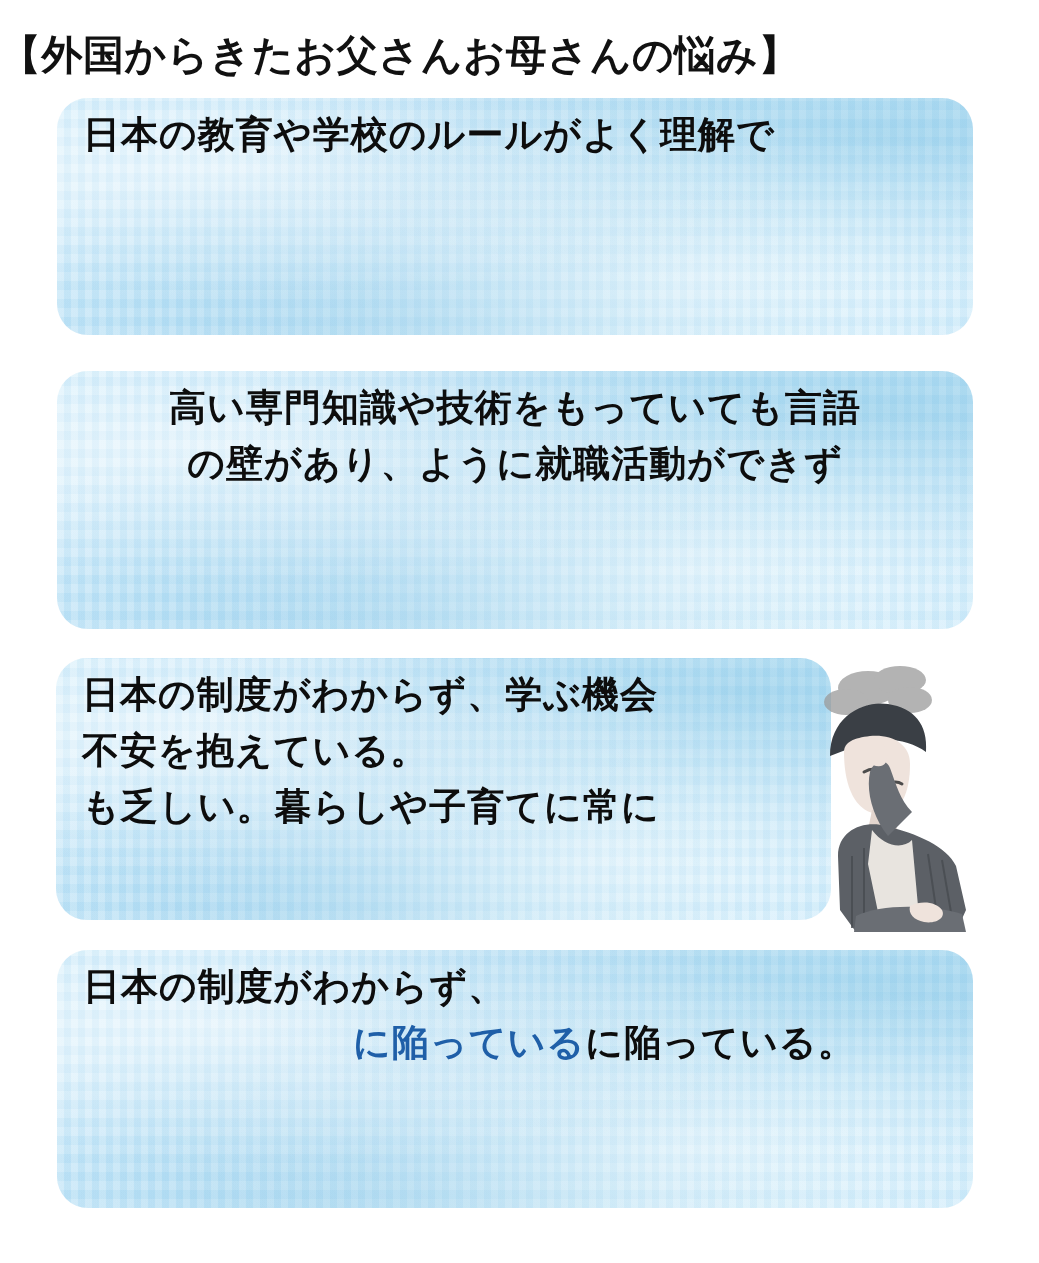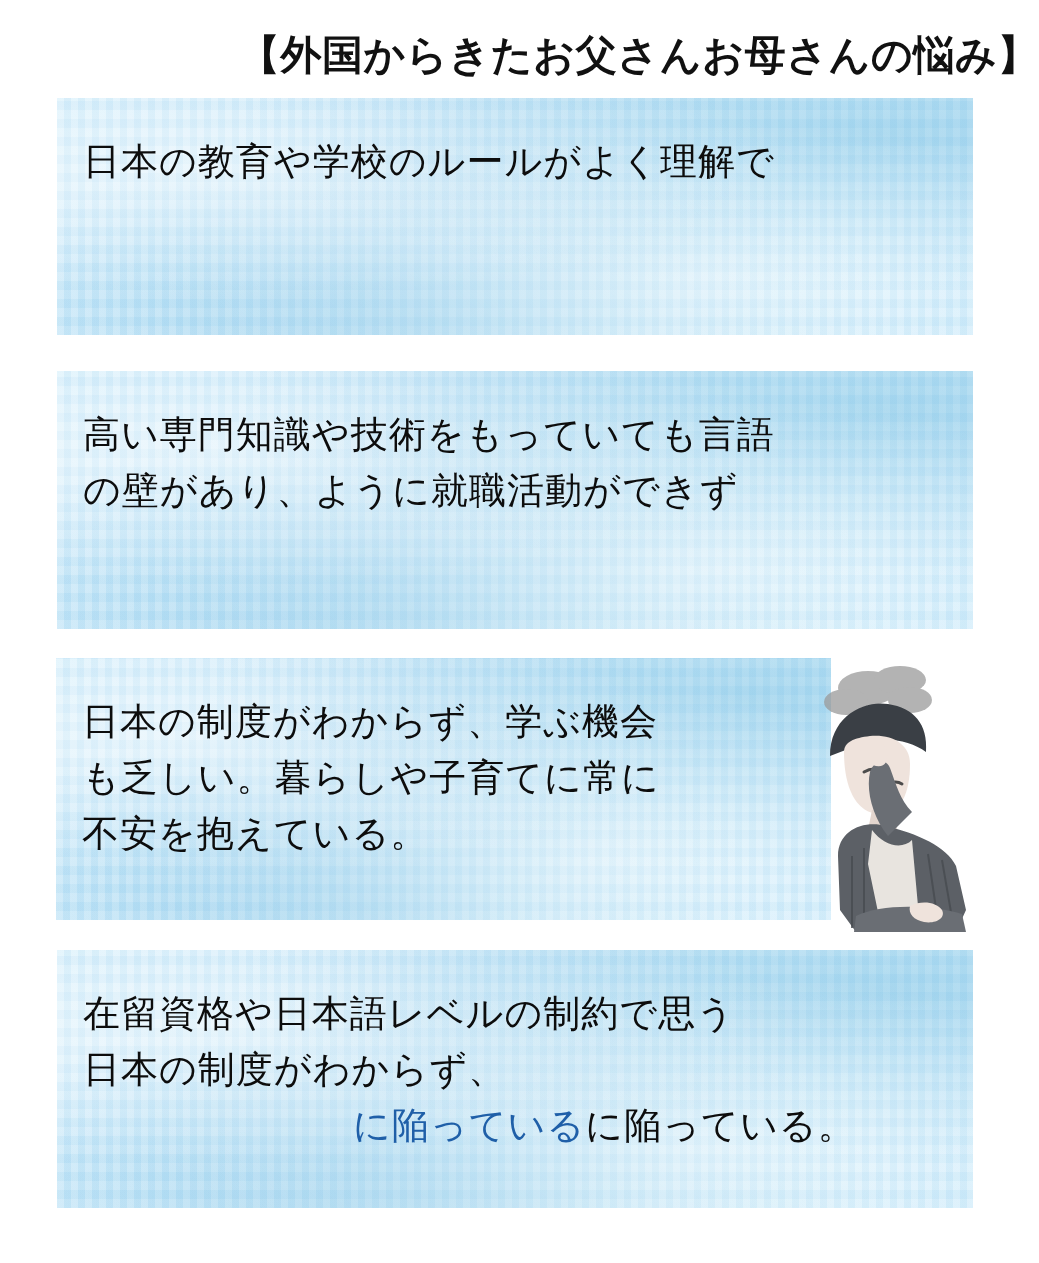--- a/index.html
+++ b/index.html
@@ -19,59 +19,60 @@
     position: absolute;
     inset: 0;
     background: #ffffff;
   }
 
   .title {
     position: absolute;
     top: 28px;
     left: 0;
     width: 1039px;
-    text-align: right;
+    text-align: left;
     font-size: 41px;
     font-weight: bold;
     letter-spacing: 0.5px;
     color: #111111;
     font-family: "DejaVu Serif", "Liberation Serif", serif;
   }
 
   
   .panel {
     position: absolute;
     box-sizing: border-box;
-    padding: 36px 26px;
+    padding: 8px 26px;
     color: #0d0d0d;
     font-size: 37px;
     line-height: 1.52;
     letter-spacing: 1px;
-    font-weight: normal;
+    font-weight: bold;
     background-color: #cbe9f8;
     background-image:
       radial-gradient(ellipse at 18% 30%, rgba(255,255,255,0.55) 0%, rgba(255,255,255,0) 55%),
       radial-gradient(ellipse at 72% 75%, rgba(255,255,255,0.45) 0%, rgba(255,255,255,0) 60%),
       radial-gradient(ellipse at 90% 15%, rgba(120,190,225,0.45) 0%, rgba(120,190,225,0) 55%),
       radial-gradient(ellipse at 40% 95%, rgba(120,190,225,0.35) 0%, rgba(120,190,225,0) 60%),
       repeating-linear-gradient(90deg, rgba(255,255,255,0.18) 0 7px, rgba(160,210,240,0.18) 7px 14px),
       repeating-linear-gradient(0deg, rgba(255,255,255,0.10) 0 9px, rgba(150,205,238,0.16) 9px 18px),
       linear-gradient(120deg, #d4eefb 0%, #bfe3f6 40%, #d8f1fc 70%, #c6e8f9 100%);
+    border-radius: 31px;
   }
 
   .panel .line {
     white-space: nowrap;
   }
 
   .accent {
     color: #1f5fa8;
   }
 
   #panel-1 { left: 57px;  top: 98px;  width: 916px; height: 237px; }
-  #panel-2 { left: 57px;  top: 371px; width: 916px; height: 258px; }
+  #panel-2 { left: 57px;  top: 371px; width: 916px; height: 258px; text-align: center; }
   #panel-3 { left: 45px;  top: 658px; width: 775px; height: 262px; }
   #panel-4 { left: 57px;  top: 950px; width: 916px; height: 258px; }
 
   #panel-3 { font-size: 37px; margin-left: 11px; }
   #panel-4 .line.shift { padding-left: 270px; }
 
   
   .figure {
     position: absolute;
     left: 760px;
@@ -91,22 +92,22 @@
     <div class="line">日本の教育や学校のルールがよく理解で</div>
   </div>
 
   <div class="panel" id="panel-2">
     <div class="line">高い専門知識や技術をもっていても言語</div>
     <div class="line">の壁があり、ように就職活動ができず</div>
   </div>
 
   <div class="panel" id="panel-3">
     <div class="line">日本の制度がわからず、学ぶ機会</div>
+    <div class="line">不安を抱えている。</div>
     <div class="line">も乏しい。暮らしや子育てに常に</div>
-    <div class="line">不安を抱えている。</div>
   </div>
 
   <div class="figure">
     <svg viewBox="0 0 250 290" width="250" height="290" aria-hidden="true">
 
       <g fill="#9a9a9a" opacity="0.75">
         <ellipse cx="108" cy="28" rx="30" ry="17"></ellipse>
         <ellipse cx="140" cy="20" rx="26" ry="14"></ellipse>
         <ellipse cx="86" cy="42" rx="22" ry="13"></ellipse>
         <ellipse cx="150" cy="40" rx="22" ry="13"></ellipse>
@@ -136,20 +137,19 @@
 
       <path d="M104 98 C96 90 100 76 112 78 C124 80 130 92 126 102 C122 110 110 106 104 98 Z" fill="#efe3dc"></path>
 
       <path d="M96 256 C120 244 168 244 202 254 L206 272 L94 272 Z" fill="#6a6e74"></path>
 
       <path d="M150 246 C162 240 176 242 182 250 C186 258 176 264 164 262 C154 260 148 254 150 246 Z" fill="#efe3dc"></path>
     </svg>
   </div>
 
   <div class="panel" id="panel-4">
-    <div class="line">在留資格や日本語レベルの制約で思う</div>
     <div class="line">日本の制度がわからず、</div>
     <div class="line shift">
       <span class="accent">に陥っている</span><span>に陥っている。</span>
     </div>
   </div>
 
 </div>
 
 </body></html>

